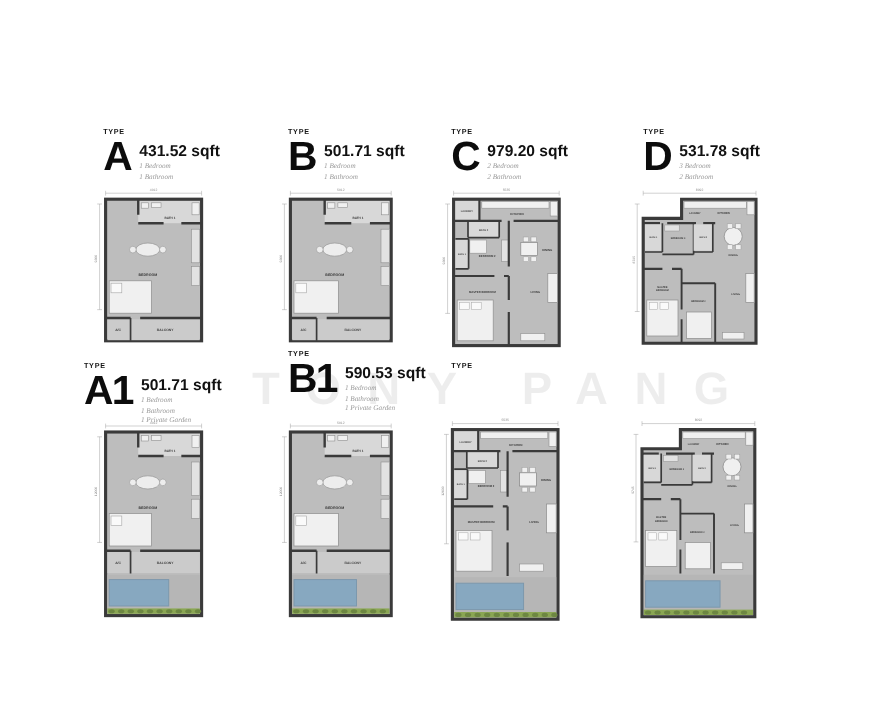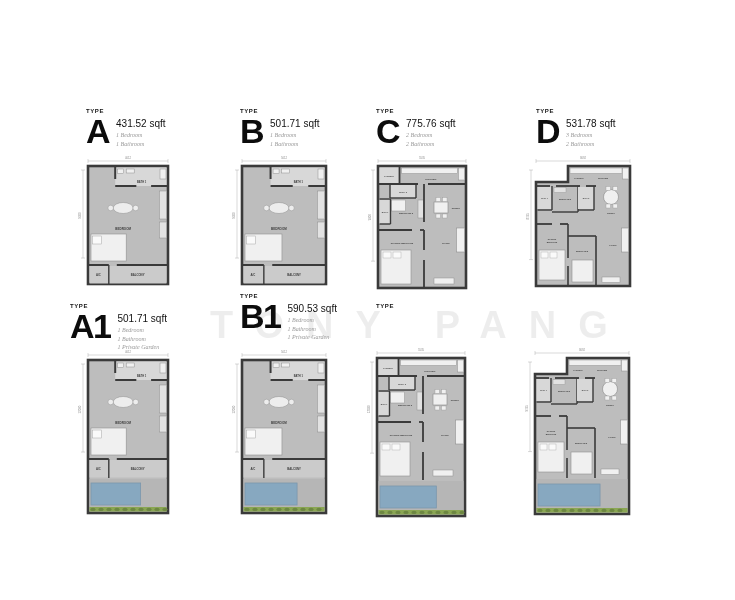--- a/index.html
+++ b/index.html
@@ -6,21 +6,21 @@
   body{width:735px;height:600px;background:#ffffff;position:relative;overflow:hidden;
        font-family:"Liberation Sans",sans-serif;}
   .stage{position:absolute;inset:0;}
   .watermark{position:absolute;left:196px;top:304px;font-size:38px;font-weight:700;
        letter-spacing:22px;color:rgba(0,0,0,0.07);white-space:nowrap;pointer-events:none;margin-left:14px;}
   .card{position:absolute;width:150px;}
   .type-label{font-size:6px;font-weight:700;letter-spacing:.6px;color:#141414;margin-bottom:3px;}
   .hrow{display:flex;gap:7px;align-items:flex-start;}
   .letter{font-size:34px;line-height:.85;font-weight:800;color:#0c0c0c;letter-spacing:-1.5px;}
   .meta{padding-top:1px;}
-  .sqft{font-size:10px;font-weight:400;color:#111;margin-bottom:2px;}
+  .sqft{font-size:13px;font-weight:700;color:#111;margin-bottom:2px;}
   .feat{font-family:"Liberation Serif",serif;font-style:italic;font-size:6px;line-height:1.45;color:#9a9a9a;}
   .feat:empty{display:none;}
   .plan{position:absolute;}
   svg text{font-family:"Liberation Sans",sans-serif;font-weight:700;fill:#3c3c3c;}
   svg .dimtx{font-weight:400;fill:#8f8f8f;}
 </style>
 </head>
 <body>
 
 <div class="stage">
@@ -48,21 +48,21 @@
         <div class="feat">1 Bathroom</div>
 
       </div>
     </div>
   </div>
   <div class="card" style="left:376px;top:108px">
     <div class="type-label">TYPE</div>
     <div class="hrow">
       <div class="letter">C</div>
       <div class="meta">
-        <div class="sqft">775.76 sqft</div>
+        <div class="sqft">979.20 sqft</div>
         <div class="feat">2 Bedroom</div>
         <div class="feat">2 Bathroom</div>
 
       </div>
     </div>
   </div>
   <div class="card" style="left:536px;top:108px">
     <div class="type-label">TYPE</div>
     <div class="hrow">
       <div class="letter">D</div>

